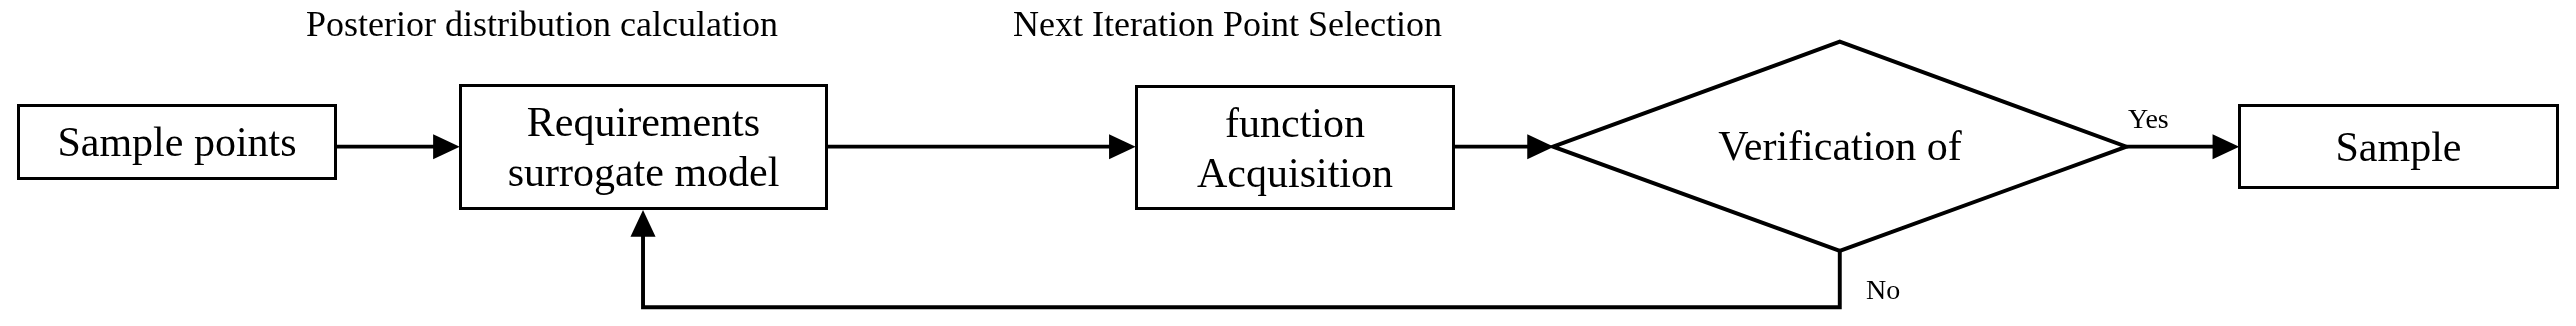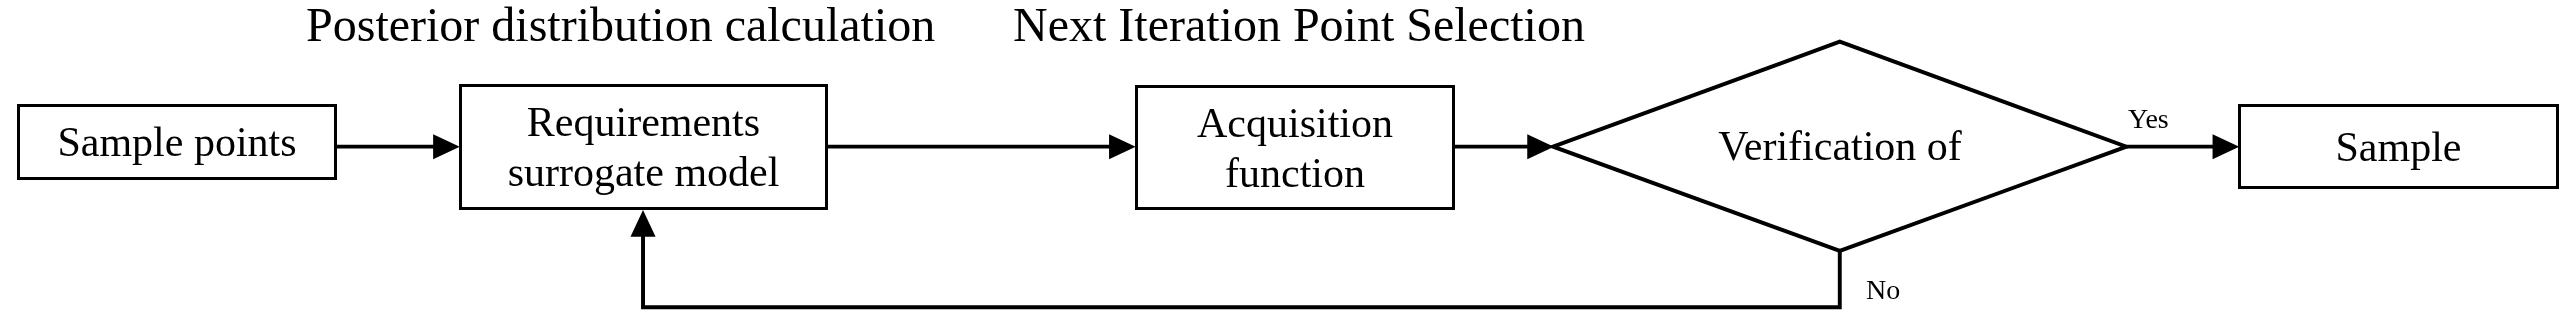--- a/index.html
+++ b/index.html
@@ -22,21 +22,21 @@
     background:var(--background,#fff);
     display:flex;flex-direction:column;align-items:center;justify-content:center;
     text-align:center;font-size:42px;line-height:50px;white-space:nowrap;
   }
   .decision-label{
     position:absolute;display:flex;flex-direction:column;
     align-items:center;justify-content:center;text-align:center;
     font-size:42px;line-height:52px;white-space:nowrap;
   }
   .stage-title{
-    position:absolute;top:4.7px;font-size:48px;line-height:39px;white-space:nowrap;
+    position:absolute;top:4.7px;font-size:36px;line-height:39px;white-space:nowrap;
   }
   .edge-label{
     position:absolute;font-size:28px;line-height:44px;white-space:nowrap;
   }
 </style>
 </head>
 <body>
 
 <div class="stage">
 
@@ -76,22 +76,22 @@
   <div class="node" style="left:17px;top:104px;width:320px;height:76px;">
     <div>Sample points</div>
   </div>
 
   <div class="node" style="left:459px;top:84px;width:369px;height:126px;">
     <div>Requirements</div>
     <div>surrogate model</div>
   </div>
 
   <div class="node" style="left:1135px;top:85px;width:320px;height:125px;">
+    <div>function</div>
     <div>Acquisition</div>
-    <div>function</div>
   </div>
 
   <div class="decision-label" style="left:1566px;top:78px;width:548px;height:136px;">
     <div>Verification of</div>
   </div>
 
   <div class="node" style="left:2238px;top:104px;width:321px;height:85px;">
     <div>Sample</div>
   </div>
 

